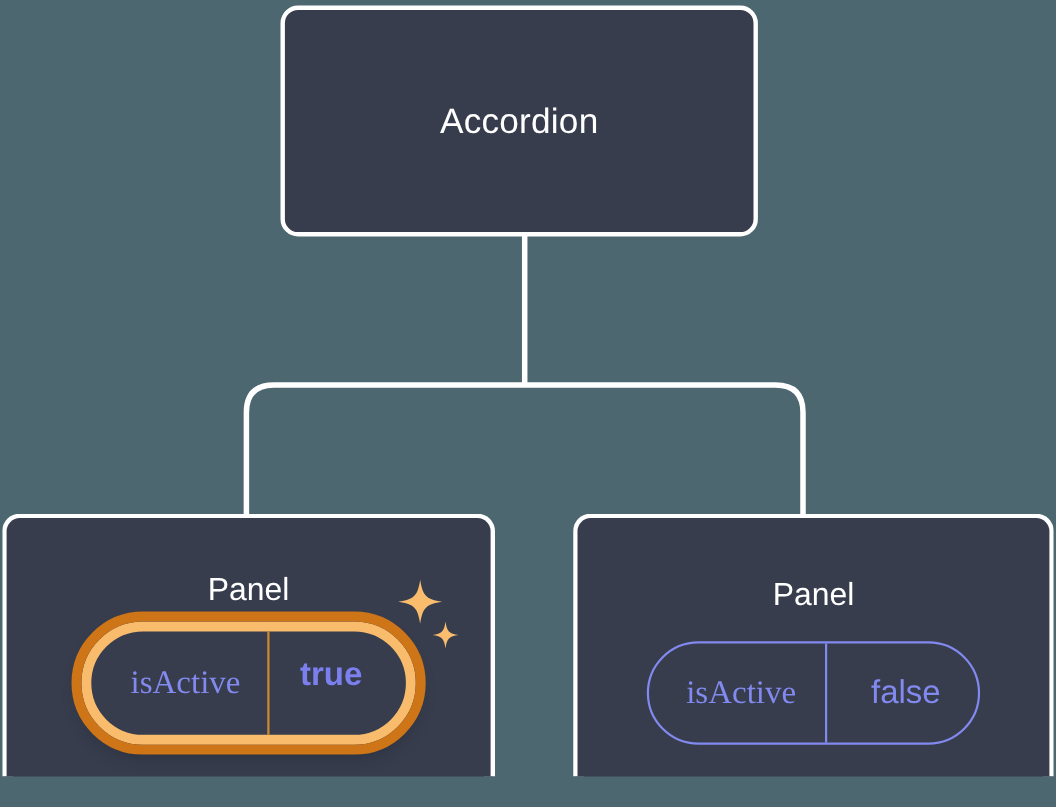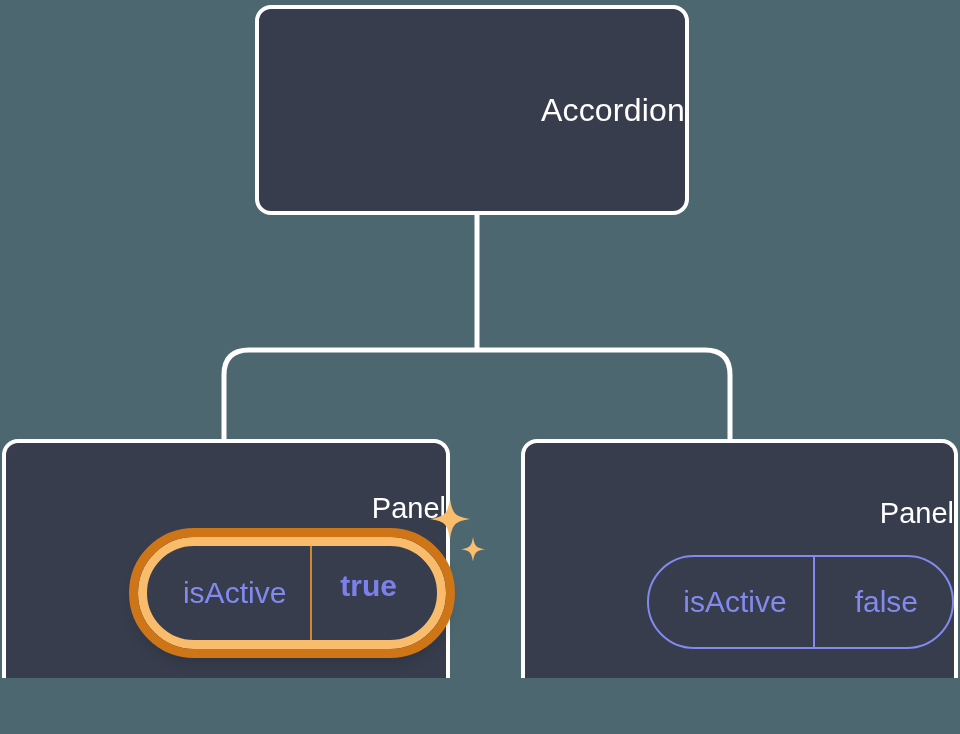--- a/index.html
+++ b/index.html
@@ -29,42 +29,42 @@
 
   
   .node {
     position: absolute;
     box-sizing: border-box;
     background: #373d4d;
     border: 4px solid #ffffff;
     border-radius: 16px;
     display: flex;
     flex-direction: column;
-    align-items: flex-end;
+    align-items: center;
   }
 
   
   #node-accordion {
     left: 255px;
     top: 5px;
     width: 434px;
     height: 210px;
     justify-content: center;
   }
   .node-title-root {
     color: #ffffff;
     font-size: 32px;
     font-weight: 400;
     letter-spacing: 0.2px;
     line-height: 1;
   }
 
   
   .panel-node {
-    top: 439px;
+    top: 467px;
     height: 239px;
     border-bottom: none;
     border-bottom-left-radius: 0;
     border-bottom-right-radius: 0;
     justify-content: flex-start;
   }
   #node-panel-left  { left: 2px;   width: 448px; }
   #node-panel-right { left: 521px; width: 437px; }
 
   .node-title {
@@ -89,21 +89,21 @@
   .pill .cell {
     display: flex;
     align-items: center;
     justify-content: center;
     color: #8289ef;
     font-size: 30px;
     font-weight: 400;
     line-height: 1;
     white-space: nowrap;
   }
-  .pill .cell-key { padding: 0 26px 0 34px; }
+  .pill .cell-key { padding: 0 26px 0 34px; font-family: Liberation Serif, serif; }
   .pill .cell-val { padding: 0 34px 0 40px; }
   .pill .divider {
     width: 2px;
     background: #8289ef;
     flex: 0 0 auto;
   }
 
   
   #pill-right {
     margin-top: 27px;

